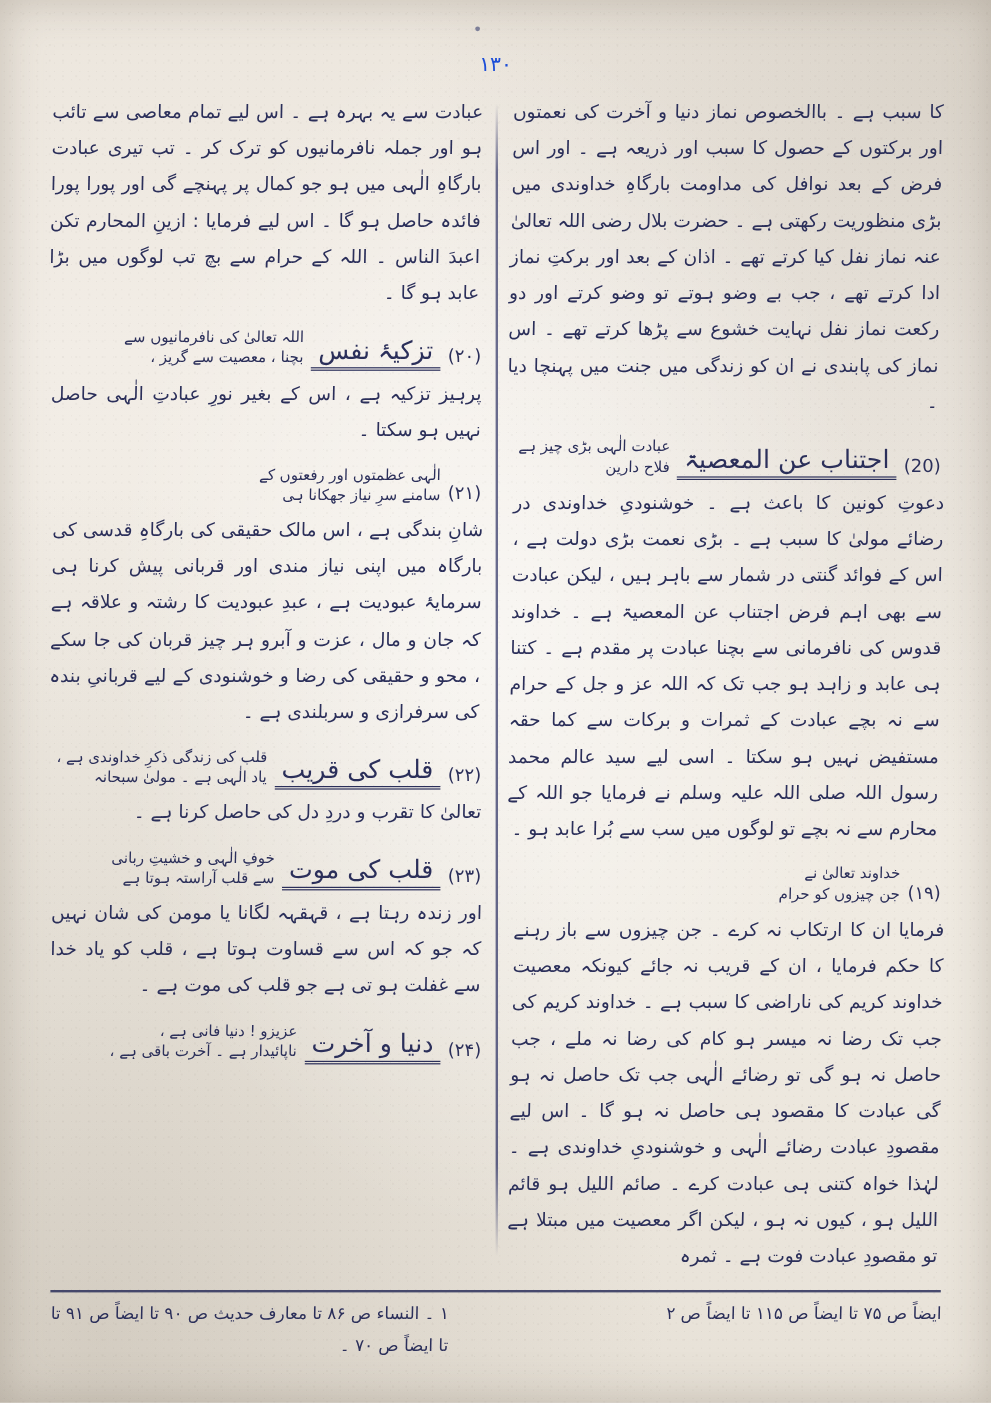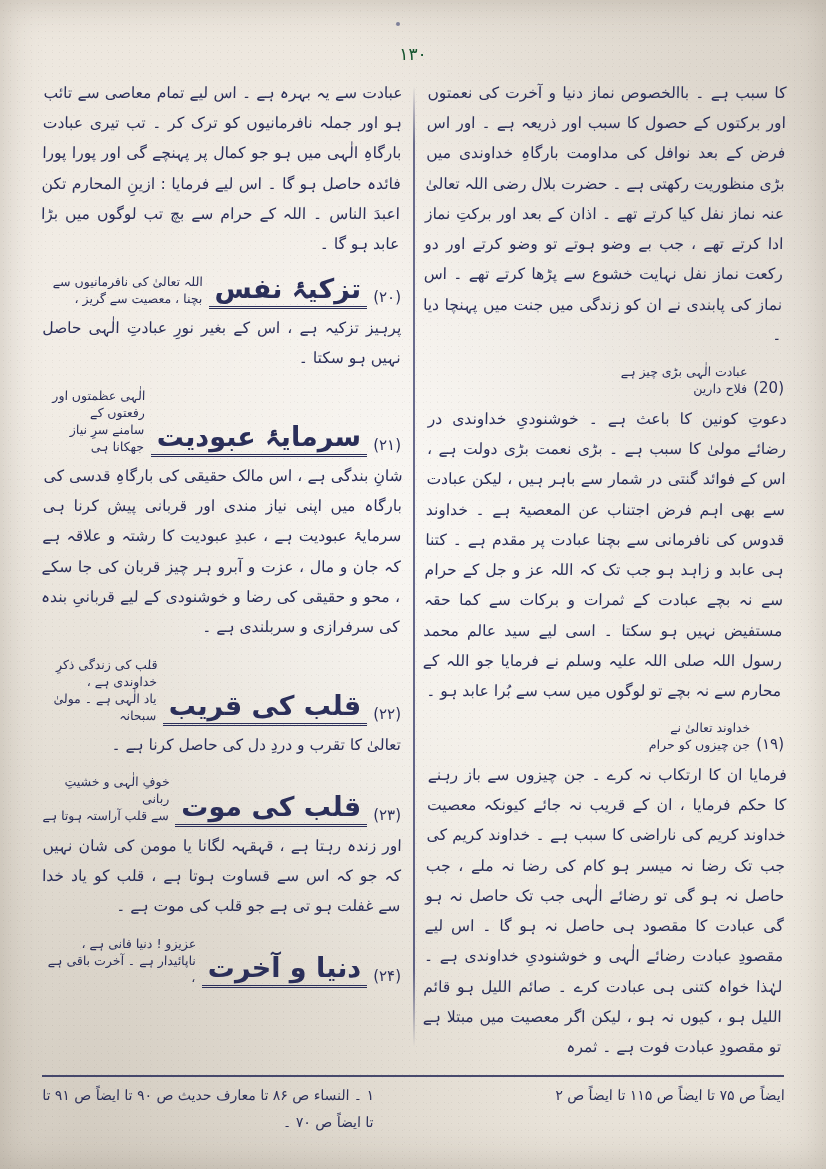--- a/index.html
+++ b/index.html
@@ -50,21 +50,21 @@
 
   
   .folio {
     position: absolute;
     top: 44px;
     left: 0;
     right: 0;
     text-align: center;
     font-size: 17px;
     letter-spacing: 2px;
-    color: #14532d;
+    color: #1d4ed8;
   }
   .speck {
     position: absolute;
     top: 22px;
     left: 396px;
     width: 4px; height: 4px;
     border-radius: 50%;
     background: #5a5f86;
     opacity:.75;
   }
@@ -113,22 +113,22 @@
     gap: 6px;
     margin: 14px 0 4px 0;
     direction: rtl;
   }
   .heading .num {
     font-size: 15px;
     white-space: nowrap;
     padding-bottom: 3px;
   }
   .heading .title {
-    font-size: 27px;
-    font-weight: bold;
+    font-size: 21px;
+    font-weight: normal;
     letter-spacing: 0px;
     padding: 0 6px 2px 6px;
     border-bottom: 3px double #2b2f5a;
     white-space: nowrap;
   }
   .heading .tag {
     font-size: 12.5px;
     line-height: 1.35;
     padding-bottom: 2px;
     flex: 1;
@@ -184,20 +184,21 @@
 
   <div class="divider"></div>
 
   <div class="columns">
 
     <div class="col ink">
       <p class="para">کا سبب ہے ۔ باالخصوص نماز دنیا و آخرت کی نعمتوں اور برکتوں کے حصول کا سبب اور ذریعہ ہے ۔ اور اس فرض کے بعد نوافل کی مداومت بارگاہِ خداوندی میں بڑی منظوریت رکھتی ہے ۔ حضرت بلال رضی اللہ تعالیٰ عنہ نماز نفل کیا کرتے تھے ۔ اذان کے بعد اور برکتِ نماز ادا کرتے تھے ، جب بے وضو ہوتے تو وضو کرتے اور دو رکعت نماز نفل نہایت خشوع سے پڑھا کرتے تھے ۔ اس نماز کی پابندی نے ان کو زندگی میں جنت میں پہنچا دیا ۔</p>
 
       <div class="heading">
         <span class="num">(20)</span>
+        <span class="title">اجتناب عن المعصیۃ</span>
         <span class="tag">
           <span>عبادت الٰہی بڑی چیز ہے</span>
           <span class="l2">فلاح دارین</span>
         </span>
       </div>
       <p class="para">دعوتِ کونین کا باعث ہے ۔ خوشنودیِ خداوندی در رضائے مولیٰ کا سبب ہے ۔ بڑی نعمت بڑی دولت ہے ، اس کے فوائد گنتی در شمار سے باہر ہیں ، لیکن عبادت سے بھی اہم فرض اجتناب عن المعصیۃ ہے ۔ خداوند قدوس کی نافرمانی سے بچنا عبادت پر مقدم ہے ۔ کتنا ہی عابد و زاہد ہو جب تک کہ اللہ عز و جل کے حرام سے نہ بچے عبادت کے ثمرات و برکات سے کما حقہ مستفیض نہیں ہو سکتا ۔ اسی لیے سید عالم محمد رسول اللہ صلی اللہ علیہ وسلم نے فرمایا جو اللہ کے محارم سے نہ بچے تو لوگوں میں سب سے بُرا عابد ہو ۔</p>
 
       <div class="heading">
         <span class="num">(۱۹)</span>
         <span class="tag">
@@ -216,21 +217,20 @@
         <span class="title">تزکیۂ نفس</span>
         <span class="tag">
           <span>اللہ تعالیٰ کی نافرمانیوں سے</span>
           <span class="l2">بچنا ، معصیت سے گریز ،</span>
         </span>
       </div>
       <p class="para">پرہیز تزکیہ ہے ، اس کے بغیر نورِ عبادتِ الٰہی حاصل نہیں ہو سکتا ۔</p>
 
       <div class="heading">
         <span class="num">(۲۱)</span>
-        <span class="title">سرمایۂ عبودیت</span>
         <span class="tag">
           <span>الٰہی عظمتوں اور رفعتوں کے</span>
           <span class="l2">سامنے سرِ نیاز جھکانا ہی</span>
         </span>
       </div>
       <p class="para">شانِ بندگی ہے ، اس مالک حقیقی کی بارگاہِ قدسی کی بارگاہ میں اپنی نیاز مندی اور قربانی پیش کرنا ہی سرمایۂ عبودیت ہے ، عبدِ عبودیت کا رشتہ و علاقہ ہے کہ جان و مال ، عزت و آبرو ہر چیز قربان کی جا سکے ، محو و حقیقی کی رضا و خوشنودی کے لیے قربانیِ بندہ کی سرفرازی و سربلندی ہے ۔</p>
 
       <div class="heading">
         <span class="num">(۲۲)</span>
         <span class="title">قلب کی قریب</span>

